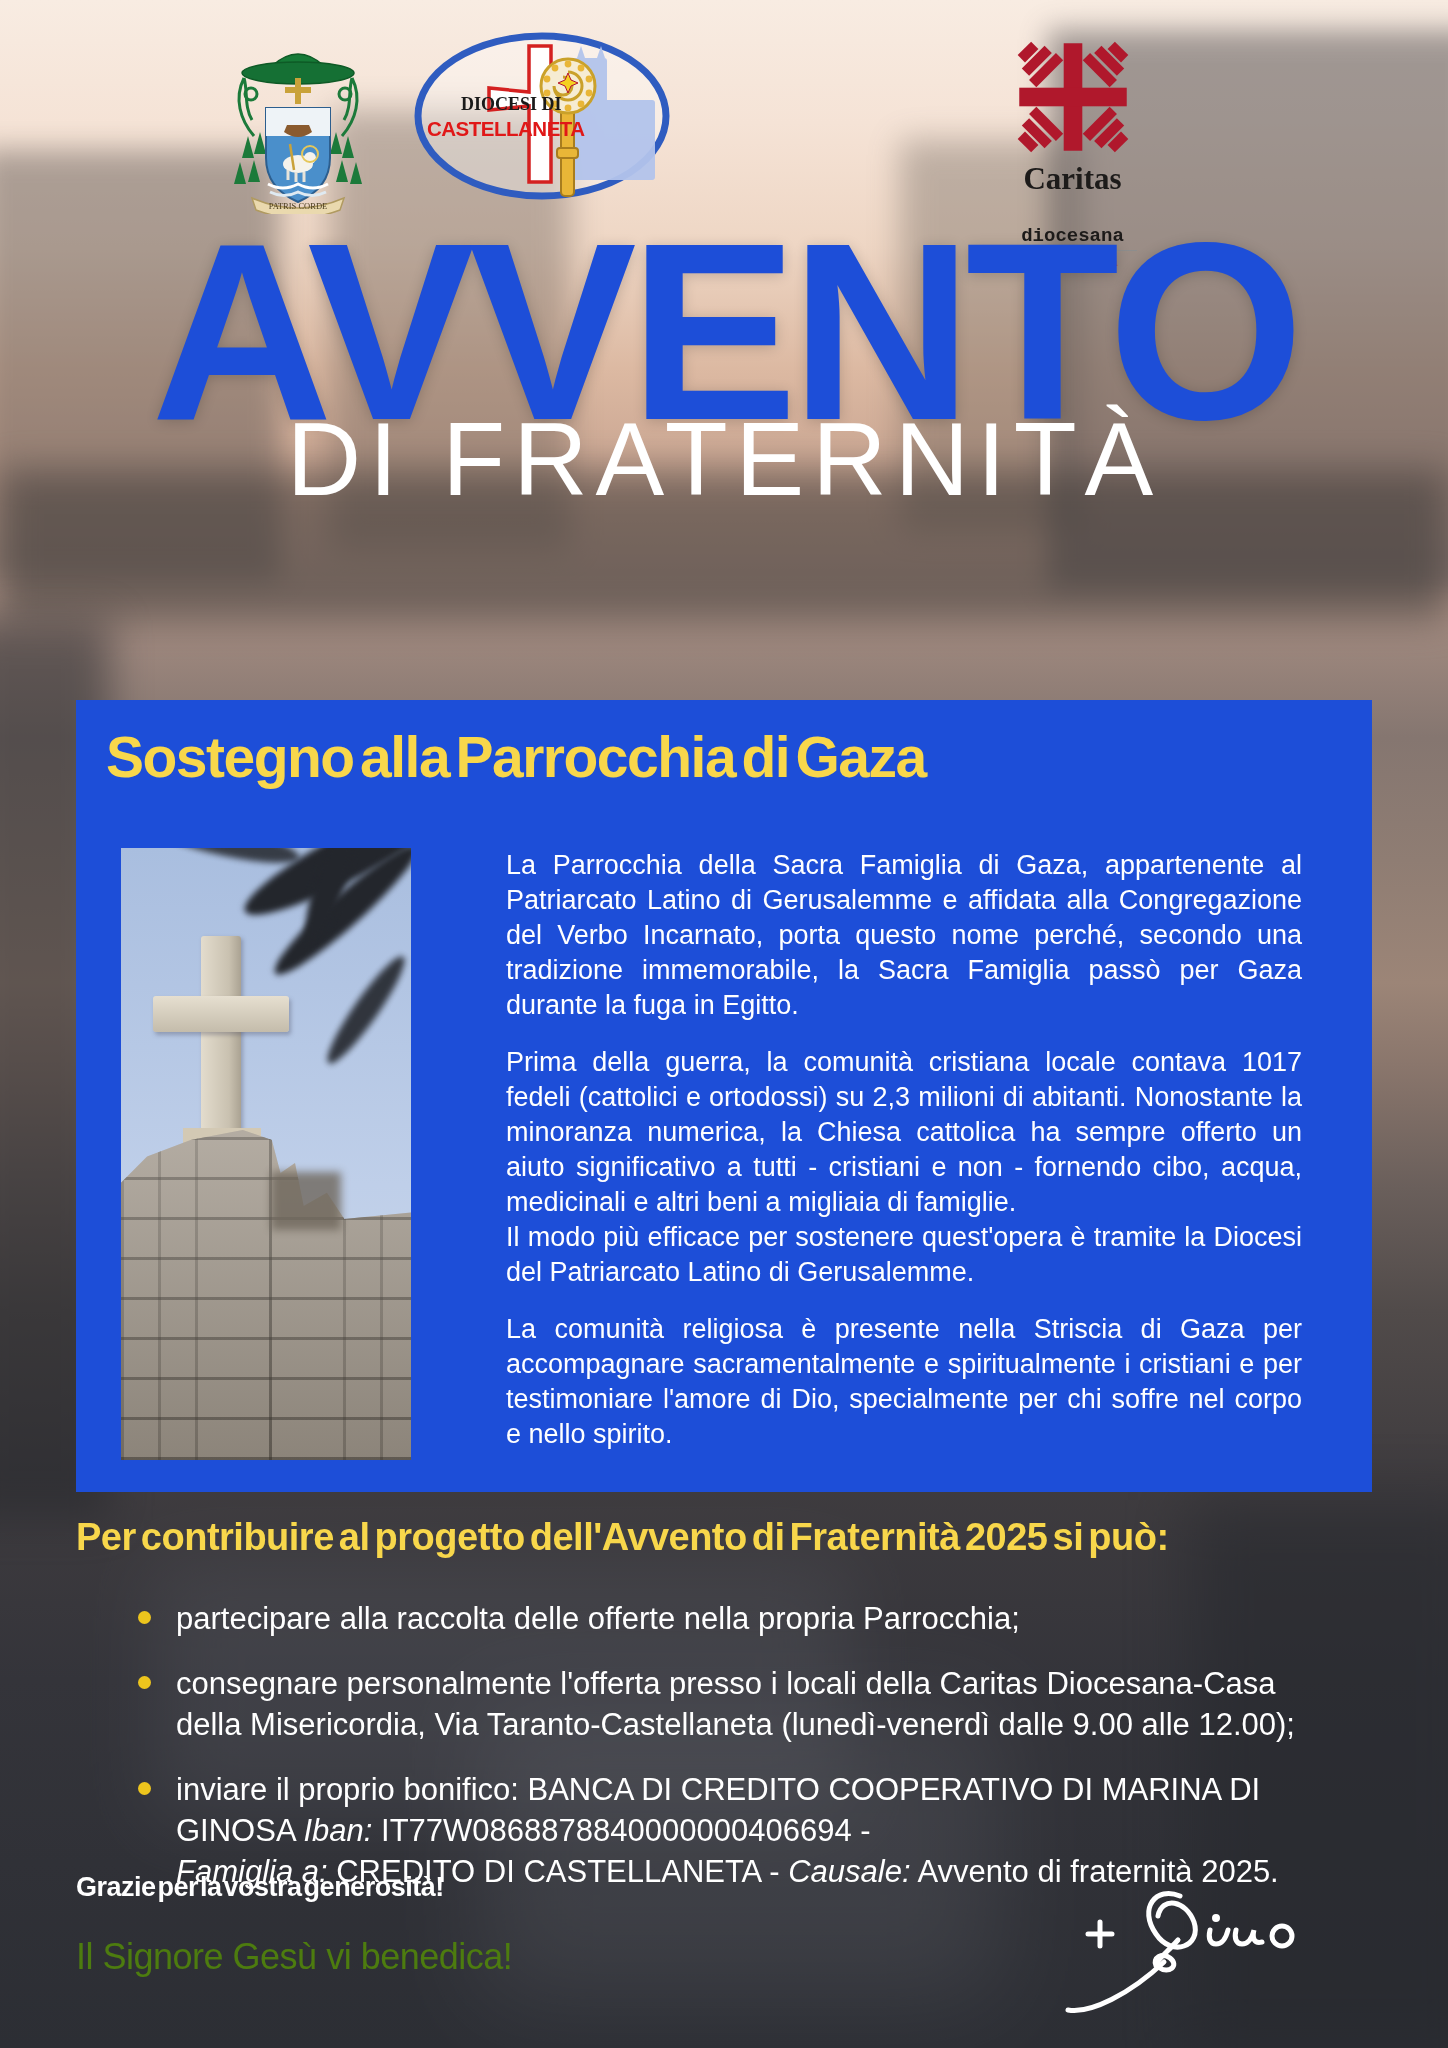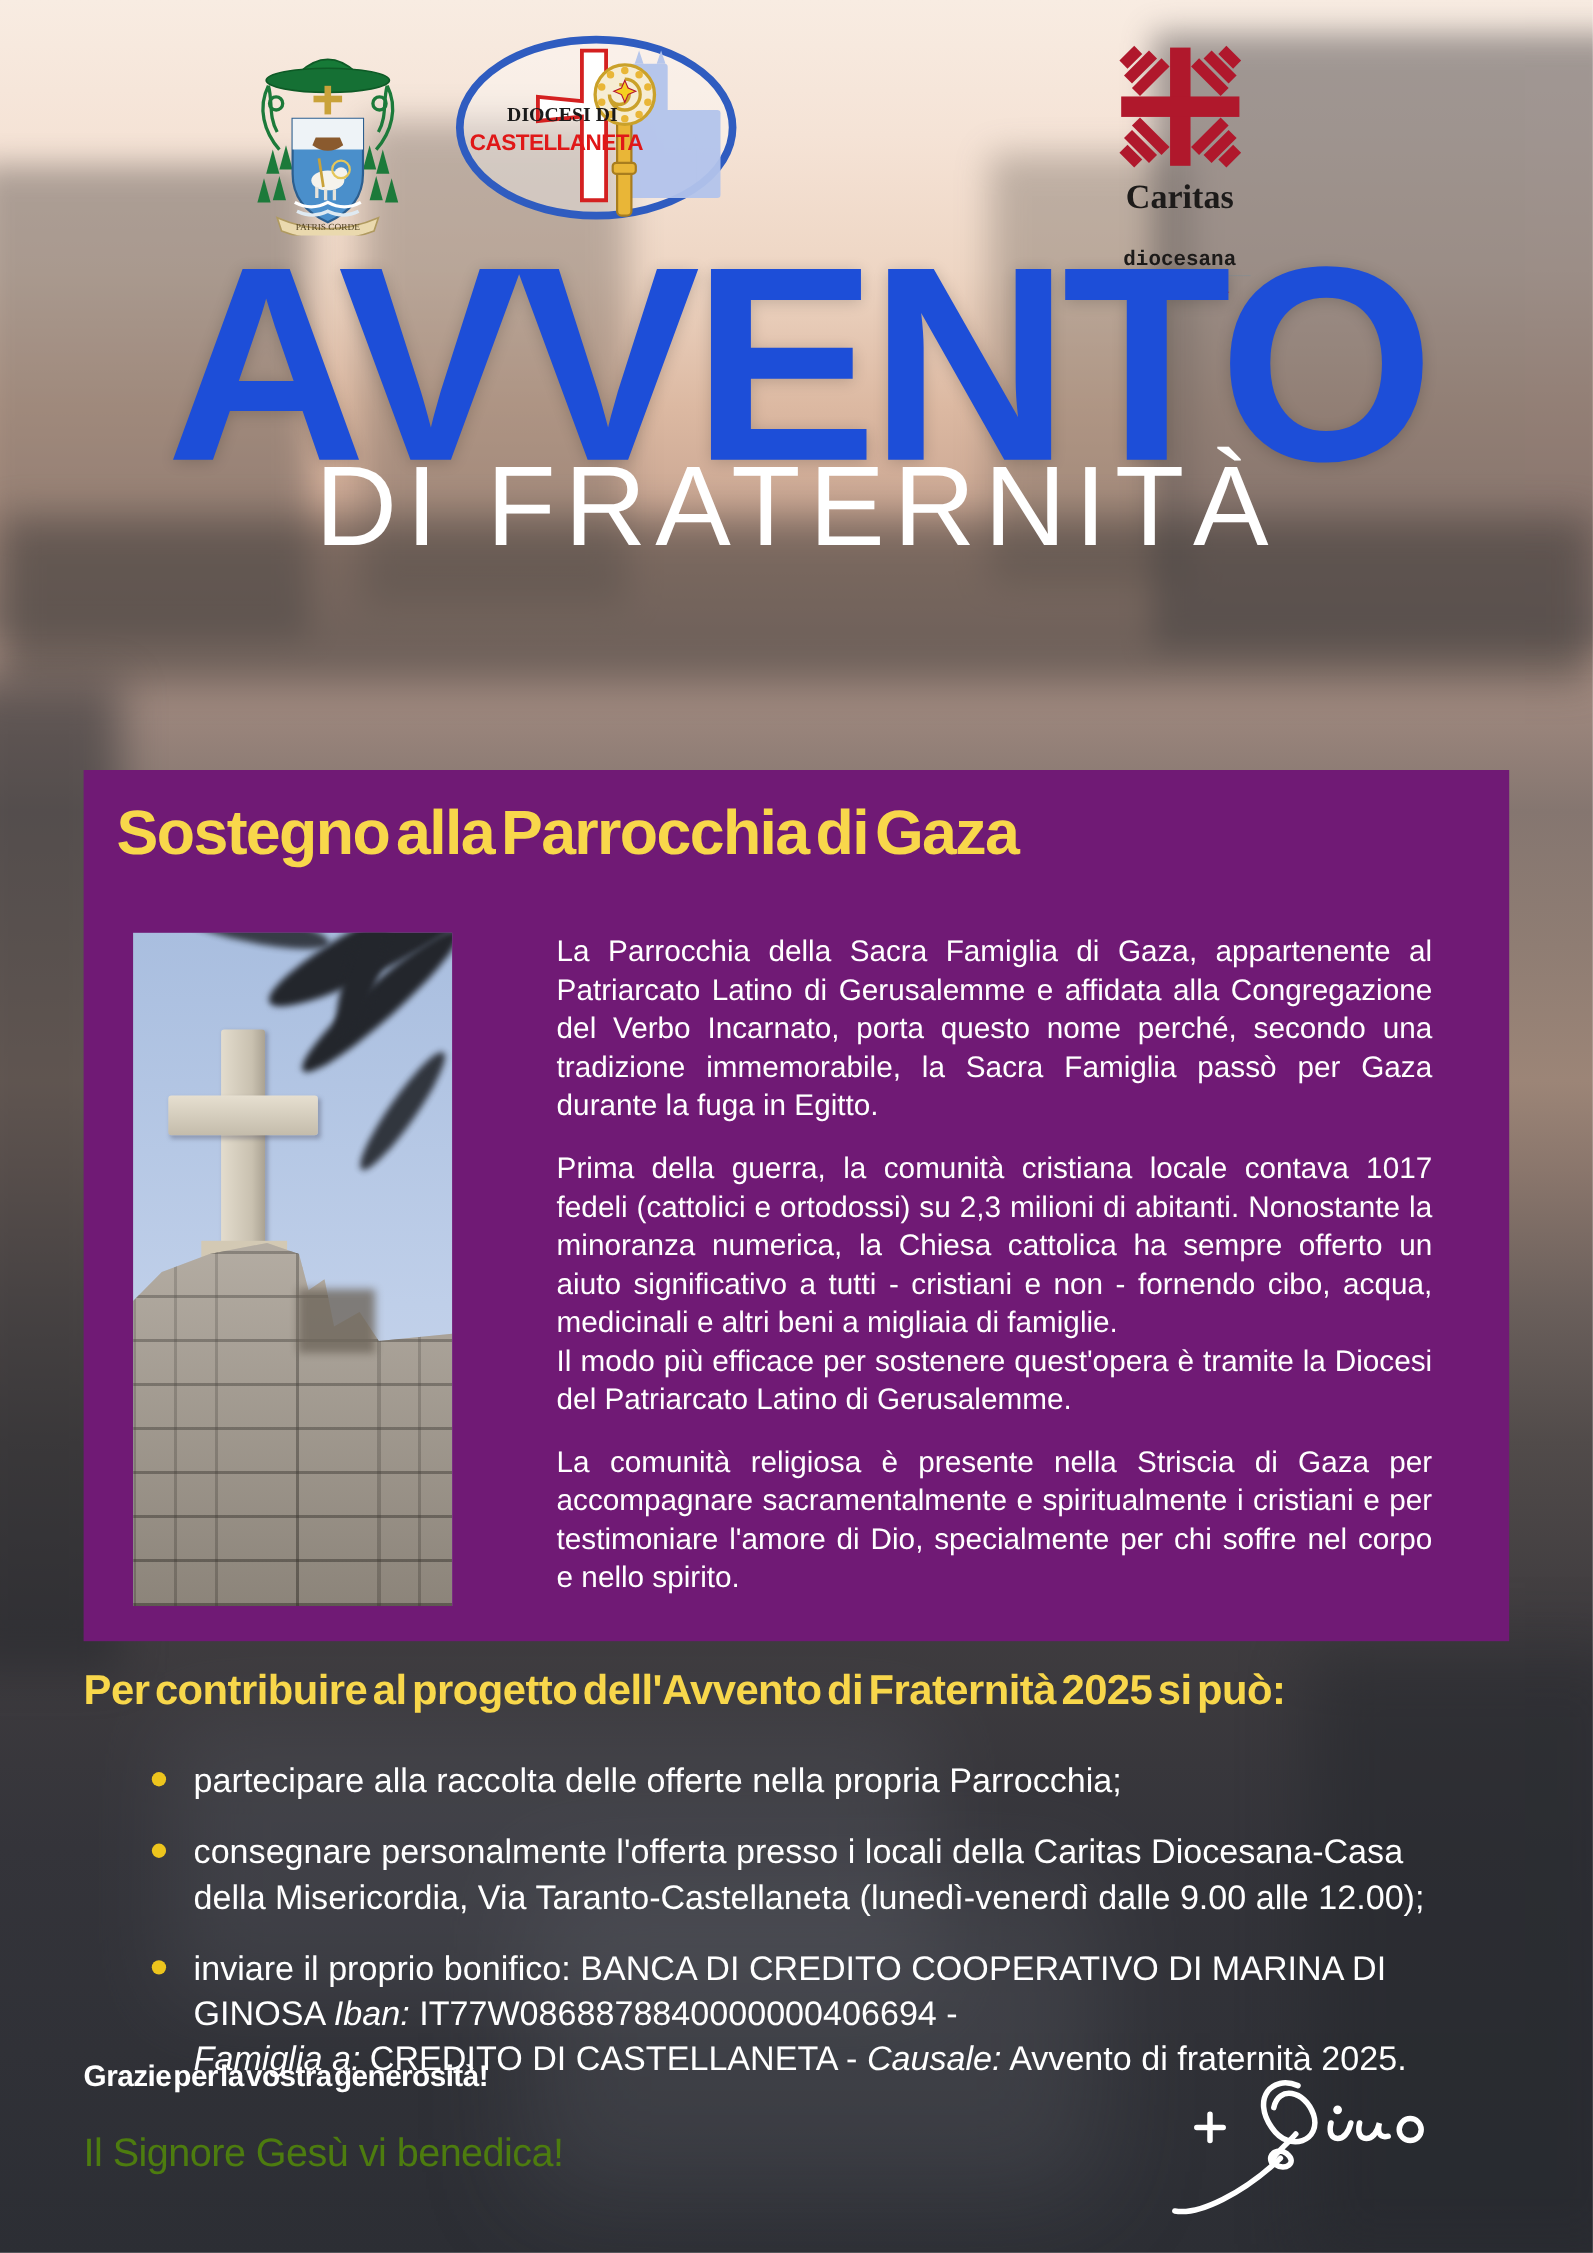--- a/index.html
+++ b/index.html
@@ -38,21 +38,21 @@
     left:0;right:0;top:206px;text-align:center;color:#1d4ed8;
     font-size:252px;font-weight:900;letter-spacing:-7px;line-height:1;
     text-shadow:0 2px 14px rgba(0,0,0,.18);
   }
   .title-sub{
     left:0;right:0;top:408px;text-align:center;color:#ffffff;
     font-size:103px;font-weight:normal;letter-spacing:8px;line-height:1;
   }
 
   
-  .bluebox{left:76px;top:700px;width:1296px;height:792px;background:#701a75;}
+  .bluebox{left:76px;top:700px;width:1296px;height:792px;background:#1d4ed8;}
   .box-heading{
     position:absolute;left:30px;top:26px;
     color:#f8d74b;font-size:57px;font-weight:bold;
     letter-spacing:-1.5px;word-spacing:-8px;line-height:1.1;
   }
   .photo{position:absolute;left:45px;top:148px;width:290px;height:612px;overflow:hidden;
     background:linear-gradient(180deg,#a9bedf 0%,#bfcfe9 55%,#ccd7ea 100%);}
   .frond{position:absolute;background:#23262c;border-radius:50%;filter:blur(3px);}
   .f1{right:-60px;top:-16px;width:240px;height:46px;transform:rotate(-28deg);}
   .f2{right:-30px;top:46px;width:190px;height:32px;transform:rotate(-42deg);}

